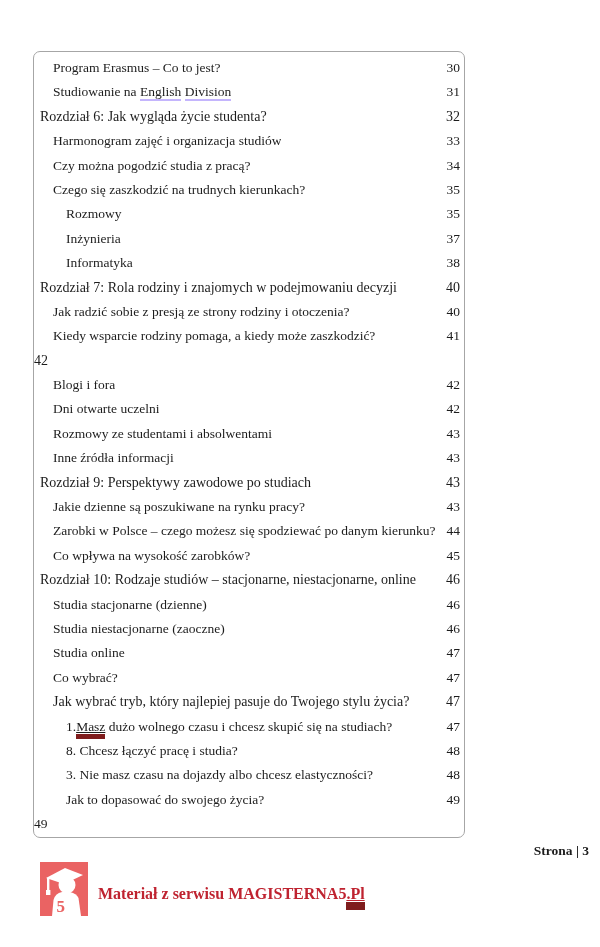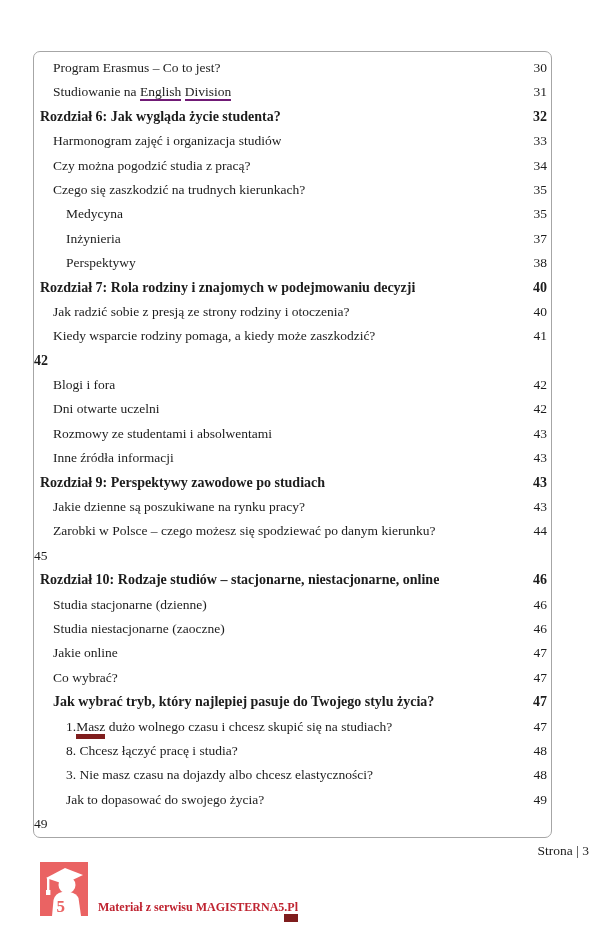--- a/index.html
+++ b/index.html
@@ -7,67 +7,68 @@
     width:600px;height:947px;
     background:#ffffff;
     font-family:"Liberation Serif","DejaVu Serif",serif;
     color:#1c1c1c;
     position:relative;
     overflow:hidden;
   }
   .toc-box{
     position:absolute;
     left:33px;top:51px;
-    width:519px;height:787px;
+    width:432px;height:787px;
     border:1px solid #a6a6a6;
     border-radius:7px;
     box-sizing:border-box;
     padding:4px 0 0 0;
     background:#ffffff;
   }
   .row{
     display:flex;
     justify-content:space-between;
     align-items:baseline;
     height:24.4px;
     line-height:24.4px;
     font-size:13.5px;
     white-space:nowrap;
   }
   .row .title{overflow:hidden;}
   .row.lvl-0 .title{padding-left:6px;}
   .row.lvl-1 .title{padding-left:19px;}
   .row.lvl-2 .title{padding-left:32px;}
-  .row.bold{font-weight:bold;font-size:14px;gap:8px;}
+  .row.bold{font-weight:normal;font-size:14px;gap:8px;}
   .row .pg{flex:0 0 auto;padding-right:4px;}
-  .u-red{border-bottom:2px solid #701a75;padding-bottom:0px;}
-  .u-orange{border-bottom:8px solid #7f1d1d;padding-bottom:0px;}
+  .u-red{border-bottom:2px solid #c4b5fd;padding-bottom:0px;}
+  .u-orange{border-bottom:8px solid #7f1d1d;padding-bottom:0px;text-decoration:underline;}
   .page-footer{
     position:absolute;
     top:843px;right:11px;
     font-size:13.5px;
     color:#1c1c1c;
+    font-weight:bold;
   }
   .brand{
     position:absolute;
     left:40px;top:862px;
     display:flex;
     align-items:flex-end;
   }
   .brand-logo{
     width:48px;height:54px;
     background:#ea6363;
     flex:0 0 auto;
   }
   .brand-text{
     font-weight:bold;
-    font-size:12px;
+    font-size:16px;
     color:#bf2330;
     margin-left:10px;
-    margin-bottom:1px;
+    margin-bottom:13px;
     white-space:nowrap;
   }
 </style>
 </head>
 <body>
 
 <div class="toc-box" id="toc-box">
   <div class="row lvl-1">
     <span class="title"><span>Program Erasmus – Co to jest?</span></span>
     <span class="pg">30</span>
@@ -92,31 +93,31 @@
     <span class="title"><span>Czy można pogodzić studia z pracą?</span></span>
     <span class="pg">34</span>
   </div>
 
   <div class="row lvl-1">
     <span class="title"><span>Czego się zaszkodzić na trudnych kierunkach?</span></span>
     <span class="pg">35</span>
   </div>
 
   <div class="row lvl-2">
-    <span class="title"><span>Medycyna</span></span>
+    <span class="title"><span>Rozmowy</span></span>
     <span class="pg">35</span>
   </div>
 
   <div class="row lvl-2">
     <span class="title"><span>Inżynieria</span></span>
     <span class="pg">37</span>
   </div>
 
   <div class="row lvl-2">
-    <span class="title"><span>Perspektywy</span></span>
+    <span class="title"><span>Informatyka</span></span>
     <span class="pg">38</span>
   </div>
 
   <div class="row lvl-0 bold">
     <span class="title"><span>Rozdział 7: Rola rodziny i znajomych w podejmowaniu decyzji</span></span>
     <span class="pg">40</span>
   </div>
 
   <div class="row lvl-1">
     <span class="title"><span>Jak radzić sobie z presją ze strony rodziny i otoczenia?</span></span>
@@ -161,40 +162,41 @@
     <span class="title"><span>Jakie dzienne są poszukiwane na rynku pracy?</span></span>
     <span class="pg">43</span>
   </div>
 
   <div class="row lvl-1">
     <span class="title"><span>Zarobki w Polsce – czego możesz się spodziewać po danym kierunku?</span></span>
     <span class="pg">44</span>
   </div>
 
   <div class="row lvl-1">
+    <span class="title"><span>Co wpływa na wysokość zarobków?</span></span>
     <span class="pg">45</span>
   </div>
 
   <div class="row lvl-0 bold">
     <span class="title"><span>Rozdział 10: Rodzaje studiów – stacjonarne, niestacjonarne, online</span></span>
     <span class="pg">46</span>
   </div>
 
   <div class="row lvl-1">
     <span class="title"><span>Studia stacjonarne (dzienne)</span></span>
     <span class="pg">46</span>
   </div>
 
   <div class="row lvl-1">
     <span class="title"><span>Studia niestacjonarne (zaoczne)</span></span>
     <span class="pg">46</span>
   </div>
 
   <div class="row lvl-1">
-    <span class="title"><span>Jakie online</span></span>
+    <span class="title"><span>Studia online</span></span>
     <span class="pg">47</span>
   </div>
 
   <div class="row lvl-1">
     <span class="title"><span>Co wybrać?</span></span>
     <span class="pg">47</span>
   </div>
 
   <div class="row lvl-1 bold">
     <span class="title"><span>Jak wybrać tryb, który najlepiej pasuje do Twojego stylu życia?</span></span>

